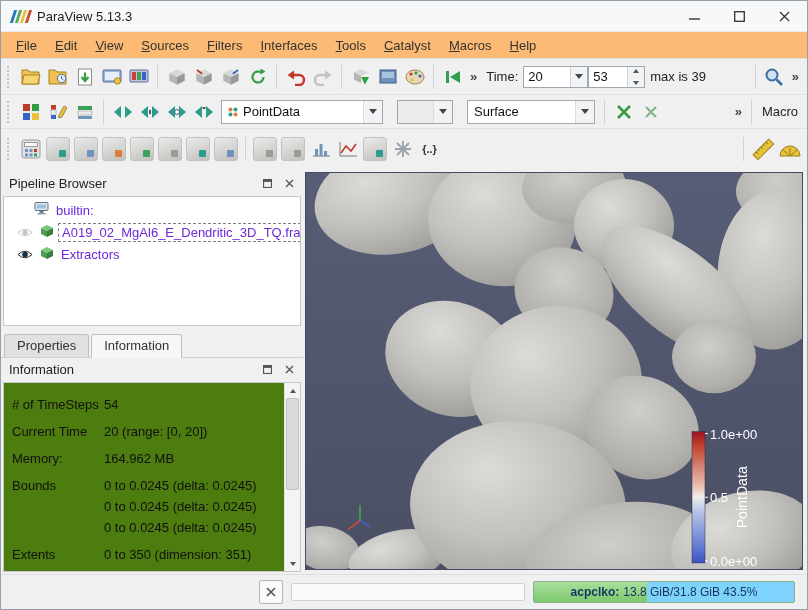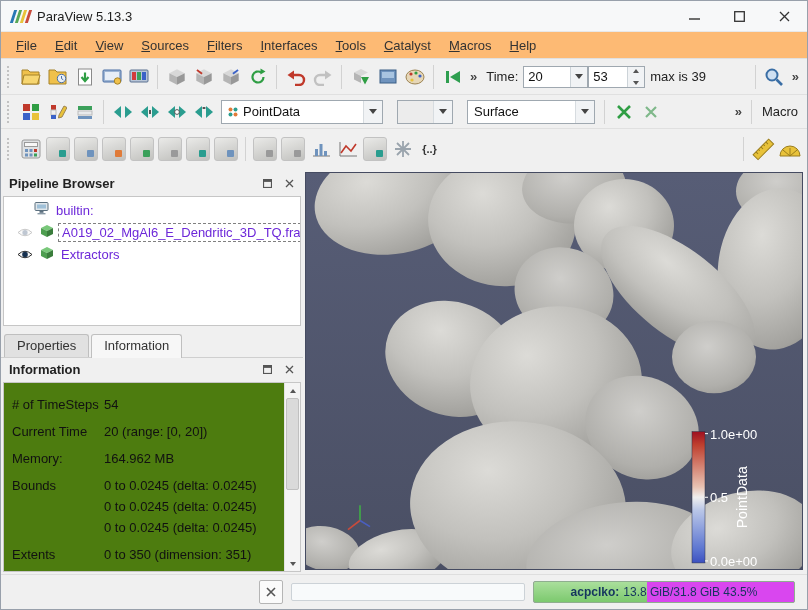--- a/index.html
+++ b/index.html
@@ -46,21 +46,21 @@
   .combo-comp{width:56px;margin:0 10px;}
   .combo-repr{width:128px;margin:0 4px;}
 
   .ph{width:24px;height:24px;margin:0 2px;border:1px solid #c2c2c2;border-radius:3px;
     background:linear-gradient(160deg,#eaeae8,#c1c1be);position:relative;box-sizing:border-box;}
   .ph .chip{position:absolute;right:3px;bottom:3px;width:7px;height:7px;border-radius:1px;}
 
   
   .main{flex:1;display:flex;min-height:0;}
   .left{flex:0 0 302px;width:302px;display:flex;flex-direction:column;min-height:0;padding-top:4px;box-sizing:border-box;}
-  .panel-head{height:22px;display:flex;align-items:center;padding:0 6px 0 8px;gap:6px;font-weight:bold;}
+  .panel-head{height:22px;display:flex;align-items:center;padding:0 6px 0 8px;gap:6px;}
   .panel-title{flex:1;color:#222;}
   .mini-btn{width:16px;height:16px;display:flex;align-items:center;justify-content:center;}
 
   .tree{background:#fff;border:1px solid #c6c6c6;height:126px;margin:2px 2px 0 2px;overflow:hidden;padding-top:2px;}
   .tree-row{height:22px;display:flex;align-items:center;gap:4px;padding-left:4px;}
   .tree-row.child{padding-left:10px;}
   .eye-slot{width:22px;display:flex;align-items:center;justify-content:center;flex:0 0 22px;}
   .eye-faint{opacity:.28;}
   .tree-label{padding:1px 3px;white-space:nowrap;color:#6d28d9;}
   .tree-label.focused{border:1px dashed #808080;}
@@ -83,21 +83,21 @@
   .sthumb{position:absolute;top:0;left:0;right:0;height:58%;background:#dadada;border:1px solid #c0c0c0;border-radius:2px;box-sizing:border-box;}
 
   .viewport{flex:1;margin:4px 4px 4px 2px;border:1px solid #454b61;position:relative;min-width:0;background:#50566c;}
   .viewport svg{display:block;width:100%;height:100%;}
 
   
   .statusbar{flex:0 0 34px;display:flex;align-items:center;gap:8px;padding:0 12px 0 0;background:#f0f0f0;border-top:1px solid #dedede;}
   .sb-spacer{flex:0 0 250px;}
   .cancel-btn{width:22px;height:22px;border:1px solid #b5b5b5;background:#fafafa;border-radius:2px;display:flex;align-items:center;justify-content:center;}
   .progress-track{flex:1;height:16px;border:1px solid #ccd2d7;background:#f8fafb;border-radius:2px;}
-  .membar{flex:0 0 262px;height:22px;border:1px solid #8fae8f;background:#d946ef;border-radius:2px;position:relative;overflow:hidden;box-sizing:border-box;}
+  .membar{flex:0 0 262px;height:22px;border:1px solid #8fae8f;background:#7dd3fc;border-radius:2px;position:relative;overflow:hidden;box-sizing:border-box;}
   .membar-fill{position:absolute;left:0;top:0;bottom:0;background:linear-gradient(#aadf9c,#7cc96e);}
   .membar-text{position:absolute;inset:0;display:flex;align-items:center;justify-content:center;gap:4px;font-size:12px;color:#15355e;}
   .membar-host{font-weight:bold;}
 </style>
 </head>
 <body>
 
 <div class="window">
 
   <div class="titlebar">

